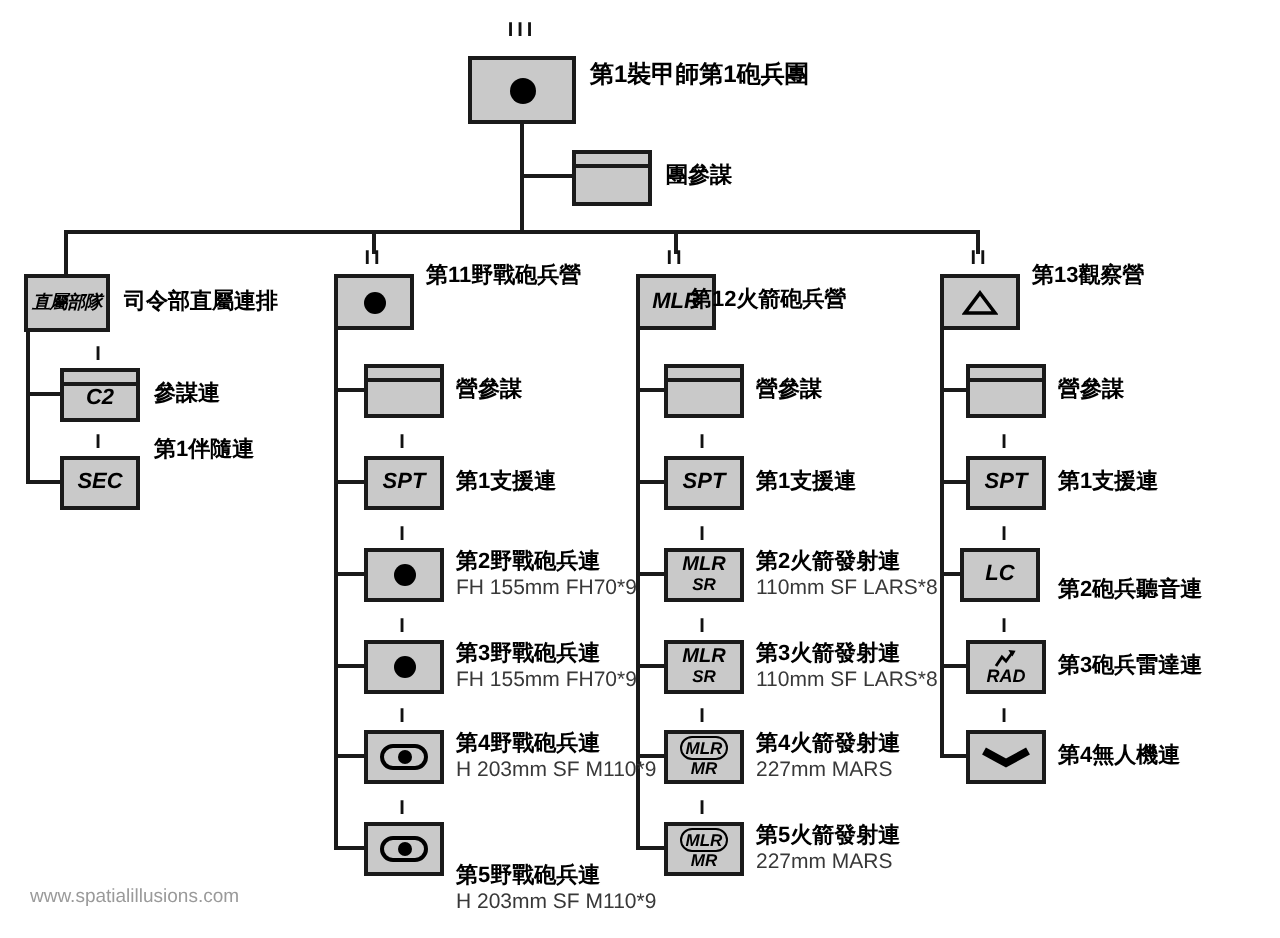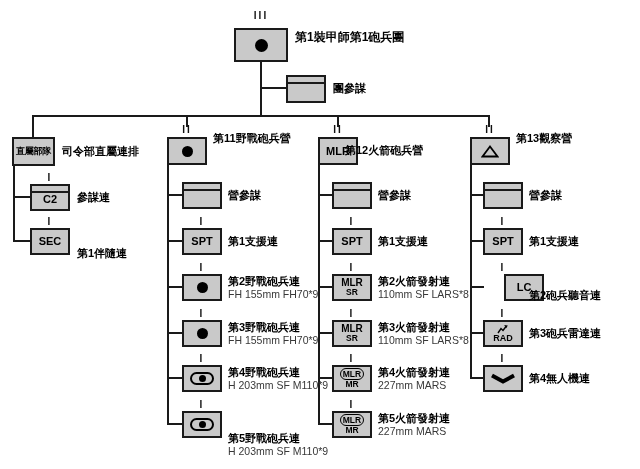--- a/index.html
+++ b/index.html
@@ -1,21 +1,21 @@
 <!DOCTYPE html>
 <html><head>
 <meta charset="utf-8">
 <style>
   html,body{margin:0;padding:0;background:#fff;}
   .canvas{position:relative;width:640px;height:469px;background:#ffffff;
           font-family:"Liberation Sans",sans-serif;overflow:hidden;}
   .ln{position:absolute;background:#1a1a1a;}
   .box{position:absolute;width:40px;height:27px;background:#c9c9c9;
        border:2px solid #1a1a1a;box-sizing:border-box;
-       display:flex;align-items:center;justify-content:center;}
+       display:flex;align-items:center;justify-content:center;font-style:italic;}
   .staff-line{position:absolute;top:5px;left:0;width:100%;height:2px;background:#1a1a1a;}
   .dot{width:11px;height:11px;border-radius:50%;background:#000;}
   .dot.big{width:13px;height:13px;}
   .oval{width:24px;height:13px;border:2px solid #000;border-radius:7px;
         box-sizing:border-box;display:flex;align-items:center;justify-content:center;}
   .oval .dot{width:7px;height:7px;}
   .boxtxt{font-weight:bold;font-size:11px;color:#000;line-height:11px;}
   .boxtxt.cn{font-size:9px;letter-spacing:-0.3px;white-space:nowrap;}
   .stack{display:flex;flex-direction:column;align-items:center;}
   .t1{font-weight:bold;font-size:10px;line-height:10px;color:#000;}
@@ -85,21 +85,21 @@
   <div class="box" style="left:30px;top:184px">
     <span class="staff-line"></span>
     <span class="boxtxt" style="margin-top:4px">C2</span>
   </div>
   <div class="lbl" style="left:77px;top:191px">參謀連</div>
 
   <div class="ech" style="left:30px;top:217px;width:40px">I</div>
   <div class="box" style="left:30px;top:228px">
     <span class="boxtxt">SEC</span>
   </div>
-  <div class="lbl" style="left:77px;top:247px">第1伴隨連</div>
+  <div class="lbl" style="left:77px;top:219px">第1伴隨連</div>
 
   <div class="ech" style="left:167px;top:125px;width:40px">II</div>
   <div class="box" style="left:167px;top:137px;height:28px">
     <span class="dot"></span>
   </div>
   <div class="lbl" style="left:213px;top:132px">第11野戰砲兵營</div>
 
   <div class="box" style="left:182px;top:182px">
     <span class="staff-line"></span>
   </div>
@@ -229,21 +229,21 @@
   </div>
   <div class="lbl" style="left:529px;top:189px">營參謀</div>
 
   <div class="ech" style="left:483px;top:217px;width:40px">I</div>
   <div class="box" style="left:483px;top:228px">
     <span class="boxtxt">SPT</span>
   </div>
   <div class="lbl" style="left:529px;top:235px">第1支援連</div>
 
   <div class="ech" style="left:483px;top:263px;width:40px">I</div>
-  <div class="box" style="left:504px;top:274px">
+  <div class="box" style="left:480px;top:274px">
     <span class="boxtxt">LC</span>
   </div>
   <div class="lbl" style="left:529px;top:289px">第2砲兵聽音連</div>
 
   <div class="ech" style="left:483px;top:309px;width:40px">I</div>
   <div class="box" style="left:483px;top:320px">
     <span class="stack">
       <svg width="12" height="9">
         <path d="M1,8 L4,3.5 L6,5.5 L9,1.5" fill="none" stroke="#000" stroke-width="1.4"></path>
         <polygon points="7.2,0 10.8,0.4 9.2,3.2" fill="#000"></polygon>
@@ -255,15 +255,16 @@
 
   <div class="ech" style="left:483px;top:354px;width:40px">I</div>
   <div class="box" style="left:483px;top:365px">
     <svg width="28" height="11">
       <polyline points="3,2.5 14,8.5 25,2.5" fill="none" stroke="#000" stroke-width="4"></polyline>
     </svg>
   </div>
   <div class="lbl" style="left:529px;top:372px">第4無人機連</div>
 
   <div class="footer">
+    <div>www.spatialillusions.com</div>
   </div>
 
 </div>
 
 </body></html>

